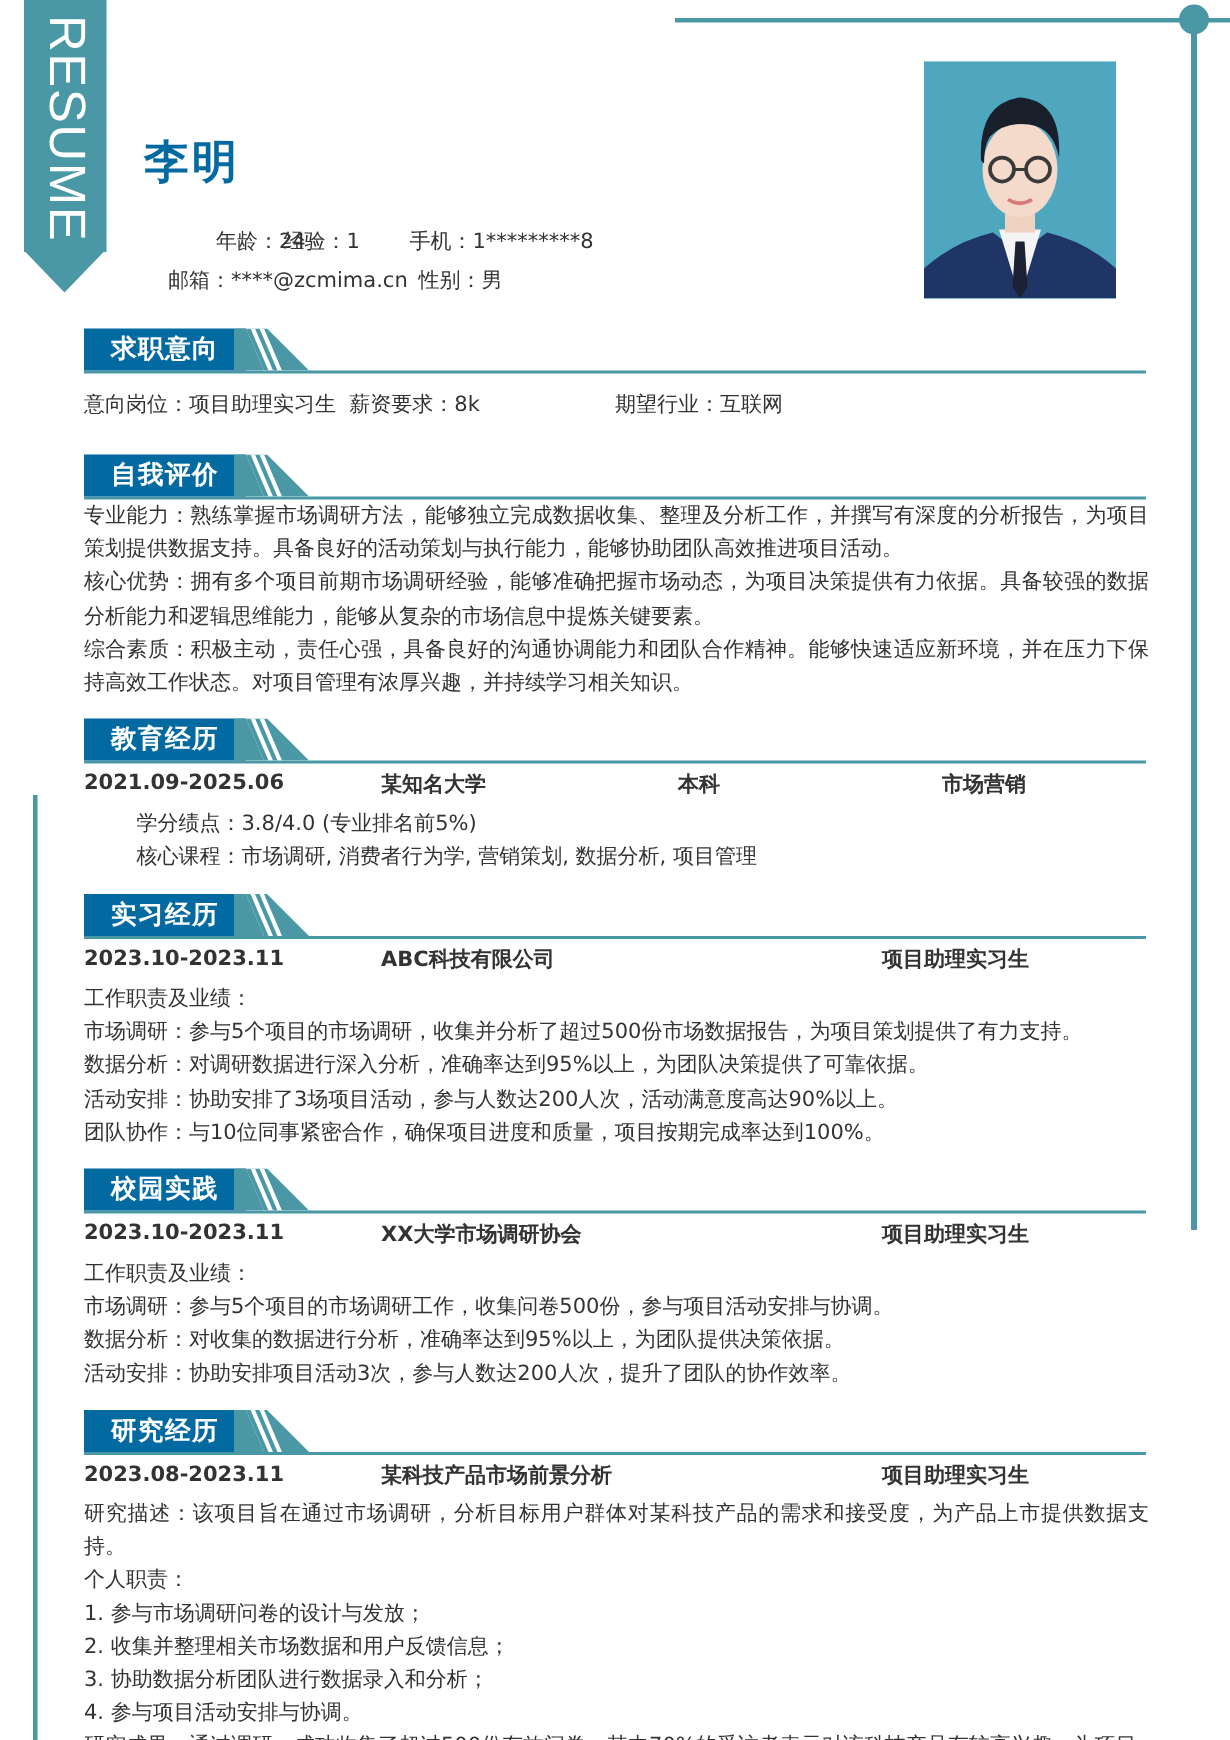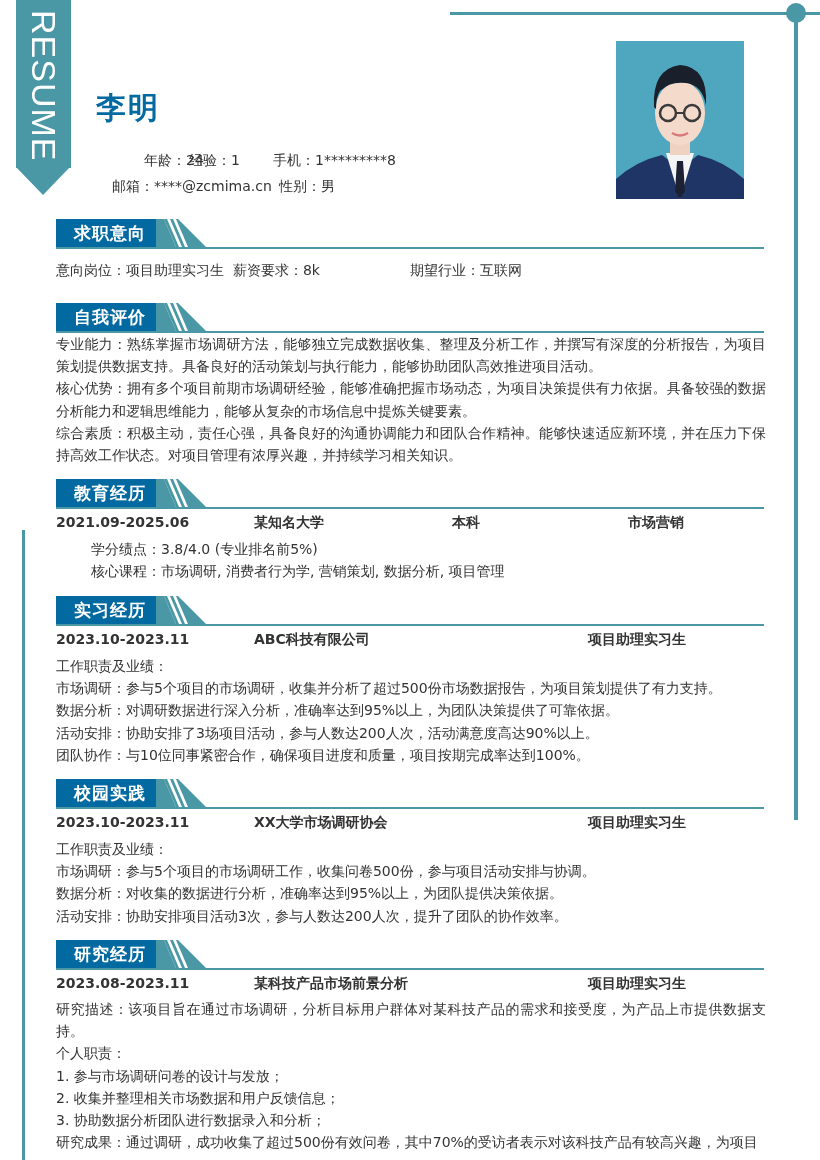--- a/index.html
+++ b/index.html
@@ -213,14 +213,15 @@
   <span style="left:0;">2023.08-2023.11</span>
   <span style="left:198px;">某科技产品市场前景分析</span>
   <span style="left:532px;">项目助理实习生</span>
 </div>
 <div class="txt" style="top:998px;">
   <div class="wrap">研究描述：该项目旨在通过市场调研，分析目标用户群体对某科技产品的需求和接受度，为产品上市提供数据支持。</div>
   <div class="line">个人职责：</div>
   <div class="line">1. 参与市场调研问卷的设计与发放；</div>
   <div class="line">2. 收集并整理相关市场数据和用户反馈信息；</div>
   <div class="line">3. 协助数据分析团队进行数据录入和分析；</div>
+  <div class="line">4. 参与项目活动安排与协调。</div>
   <div class="line">研究成果：通过调研，成功收集了超过500份有效问卷，其中70%的受访者表示对该科技产品有较高兴趣，为项目</div>
 </div>
 
 </body></html>

